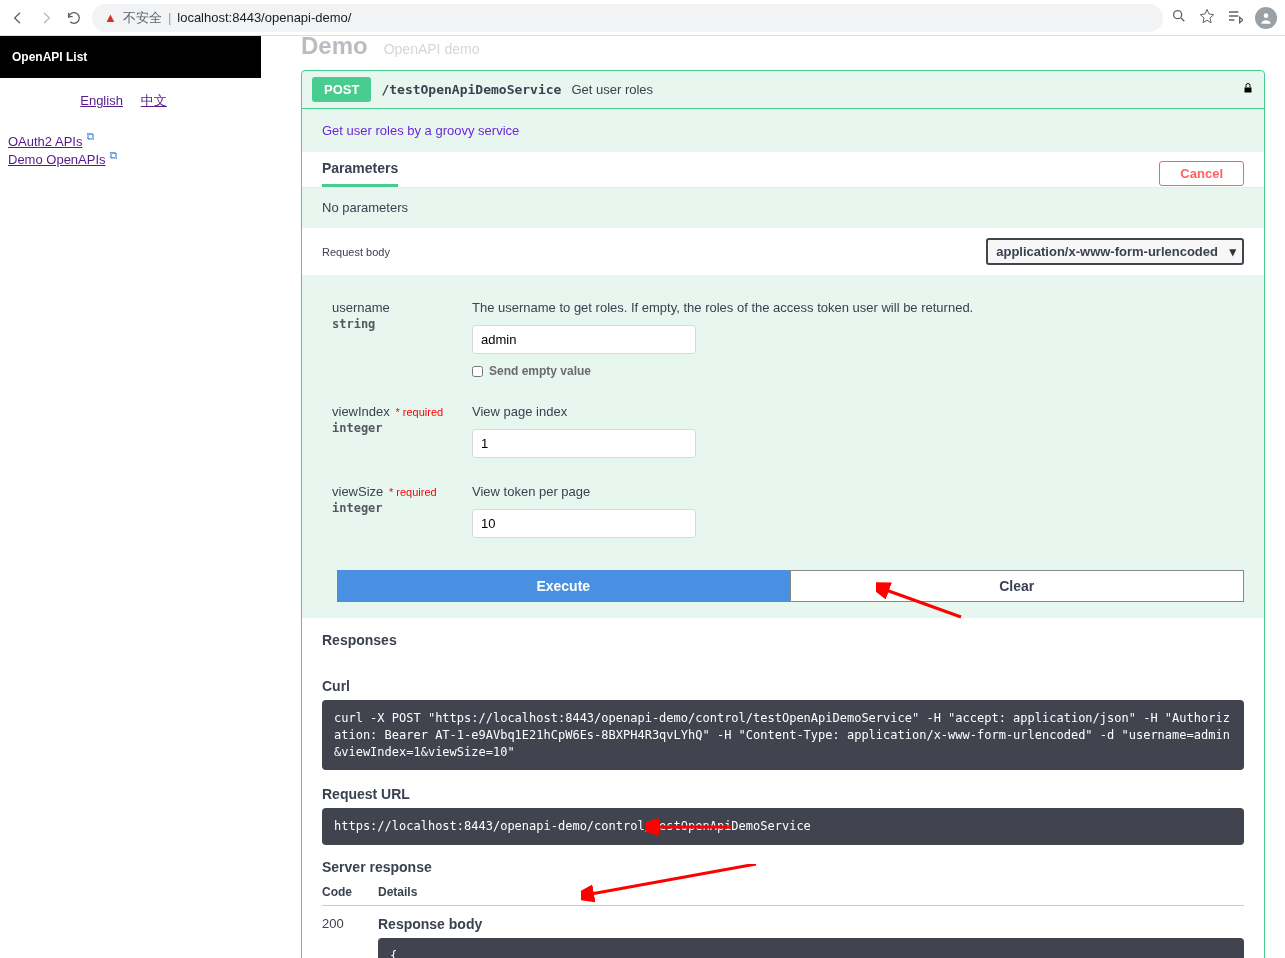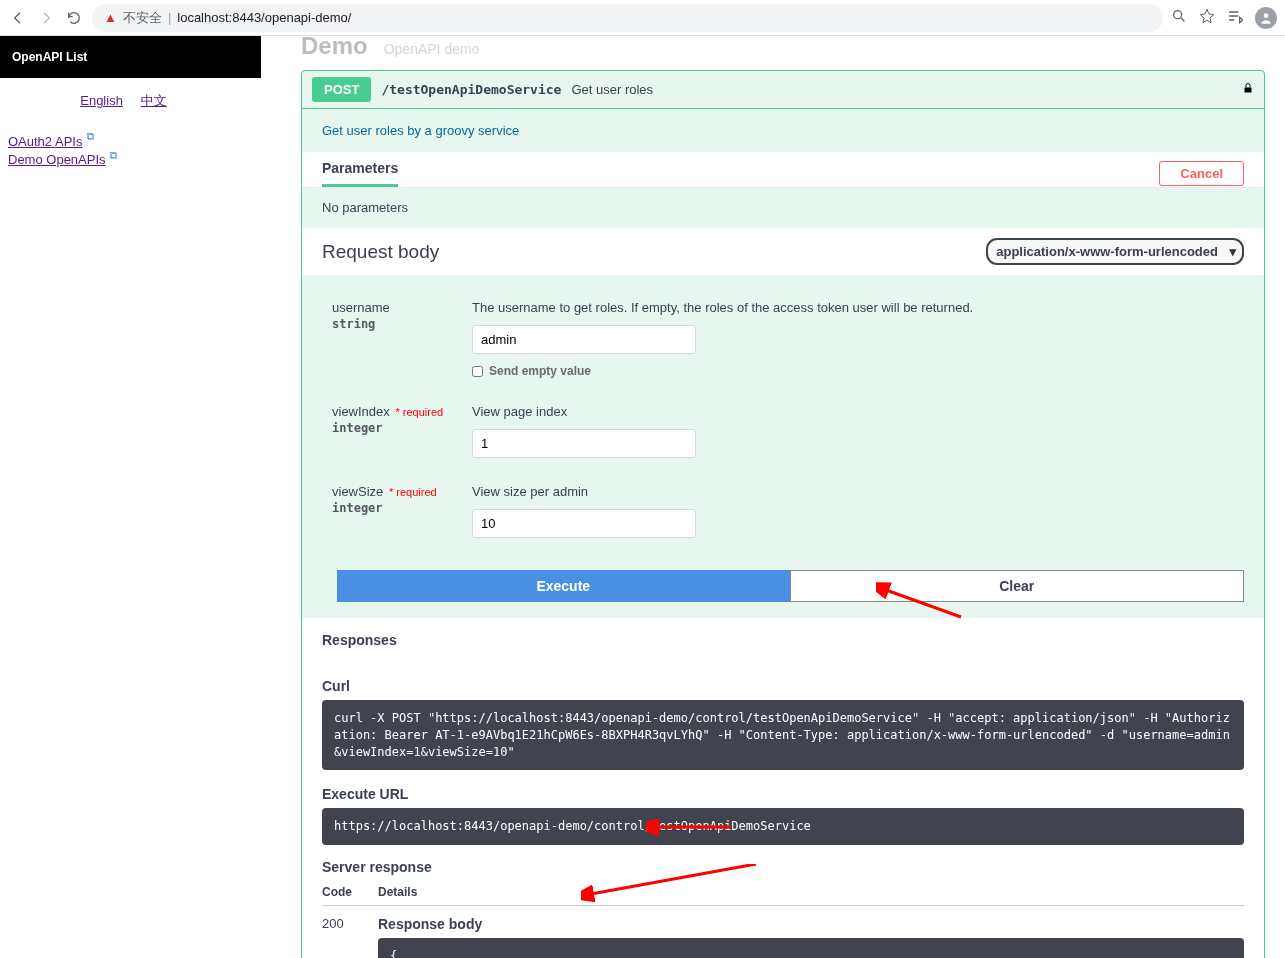--- a/index.html
+++ b/index.html
@@ -24,28 +24,28 @@
 .sidebar-nav .ext-icon { color: #4990e2; font-size: 11px; margin-left: 4px; vertical-align: super; }
 .main { flex: 1; overflow: auto; background: #fff; padding: 0 20px 40px 40px; position: relative; }
 .page-title { font-size: 24px; font-weight: bold; color: #3b4151; margin-top: -4px; margin-bottom: 10px; }
 .page-title .sub { font-size: 14px; color: #888; font-weight: normal; margin-left: 16px; }
 .opblock { border: 1px solid #49cc90; border-radius: 4px; background: #e8f6f0; margin-top: 10px; }
 .opblock-summary { display: flex; align-items: center; padding: 6px 10px; border-bottom: 1px solid #49cc90; }
 .method-badge { background: #49cc90; color: #fff; font-weight: bold; font-size: 13px; padding: 5px 12px; border-radius: 3px; }
 .path { font-family: Consolas, monospace; font-weight: bold; font-size: 13px; color: #3b4151; margin-left: 10px; }
 .summary-text { color: #3b4151; font-size: 13px; margin-left: 10px; }
 .lock-icon { margin-left: auto; color: #000; }
-.description { padding: 14px 20px; font-size: 13px; color: #0369a1; }
+.description { padding: 14px 20px; font-size: 13px; color: #6d28d9; }
 .tab-header { display: flex; align-items: center; padding: 8px 20px 0 20px; background: #fff; border-bottom: 1px solid rgba(0,0,0,0.08); }
 .tab-header .tab-label { font-weight: bold; font-size: 14px; padding-bottom: 8px; border-bottom: 3px solid #49cc90; }
 .tab-header .cancel-btn { margin-left: auto; border: 1px solid #ff6060; background: #fff; color: #ff6060; font-weight: bold; font-size: 13px; padding: 4px 20px; border-radius: 3px; cursor: pointer; }
 .no-params { padding: 12px 20px; font-size: 13px; color: #3b4151; background: #e8f6f0; }
 .req-body-row { display: flex; align-items: center; padding: 10px 20px; background: #fff; border-top: 1px solid rgba(0,0,0,0.05); border-bottom: 1px solid rgba(0,0,0,0.05); }
-.req-body-row .lbl { font-size: 19px; color: #3b4151; }
-.content-type-select { margin-left: auto; border: 2px solid #41444e; background: #f7f7f7; font-weight: bold; font-size: 13px; padding: 4px 24px 4px 8px; border-radius: 11px; position: relative; }
+.req-body-row .lbl { font-size: 11px; color: #3b4151; }
+.content-type-select { margin-left: auto; border: 2px solid #41444e; background: #f7f7f7; font-weight: bold; font-size: 13px; padding: 4px 24px 4px 8px; border-radius: 3px; position: relative; }
 .content-type-select::after { content: "▾"; position: absolute; right: 6px; color: #333; }
 .body-params { padding: 24px 20px 6px 30px; background: #e8f6f0; }
 .param-row { display: flex; margin-bottom: 26px; }
 .param-meta { width: 140px; }
 .param-name { font-size: 13px; color: #3b4151; }
 .param-name .req { color: #ff0000; font-size: 11px; margin-left: 2px; }
 .param-type { font-family: Consolas, monospace; font-weight: bold; font-size: 12px; color: #55595f; margin-top: 2px; }
 .param-control { flex: 1; }
 .param-desc { font-size: 13px; color: #3b4151; margin-bottom: 10px; }
 .param-input { width: 224px; padding: 6px 8px; border: 1px solid #d9d9d9; border-radius: 3px; font-size: 13px; background: #fff; }
@@ -183,39 +183,39 @@
             <input class="param-input" value="1" style="">
           </div>
         </div>
 
         <div class="param-row">
           <div class="param-meta">
             <div class="param-name"><span>viewSize</span> <span class="req">* required</span></div>
             <div class="param-type">integer</div>
           </div>
           <div class="param-control">
-            <div class="param-desc">View size per admin</div>
+            <div class="param-desc">View token per page</div>
             <input class="param-input" value="10" style="">
           </div>
         </div>
 
       </div>
 
       <div class="action-row">
         <button class="exec-btn">Execute</button>
         <button class="clear-btn">Clear</button>
       </div>
 
       <div class="responses-header">Responses</div>
 
       <div class="resp-section">
         <div class="resp-label">Curl</div>
         <div class="code-block">curl -X POST "https://localhost:8443/openapi-demo/control/testOpenApiDemoService" -H "accept: application/json" -H "Authorization: Bearer AT-1-e9AVbq1E21hCpW6Es-8BXPH4R3qvLYhQ" -H "Content-Type: application/x-www-form-urlencoded" -d "username=admin&amp;viewIndex=1&amp;viewSize=10"</div>
 
-        <div class="resp-label" style="margin-top:16px">Execute URL</div>
+        <div class="resp-label" style="margin-top:16px">Request URL</div>
         <div class="code-block">https://localhost:8443/openapi-demo/control/testOpenApiDemoService</div>
 
         <div class="server-resp-header">Server response</div>
 
         <div class="resp-table-header">
           <div class="col-code">Code</div>
           <div>Details</div>
         </div>
 
         <div class="resp-table-row">

